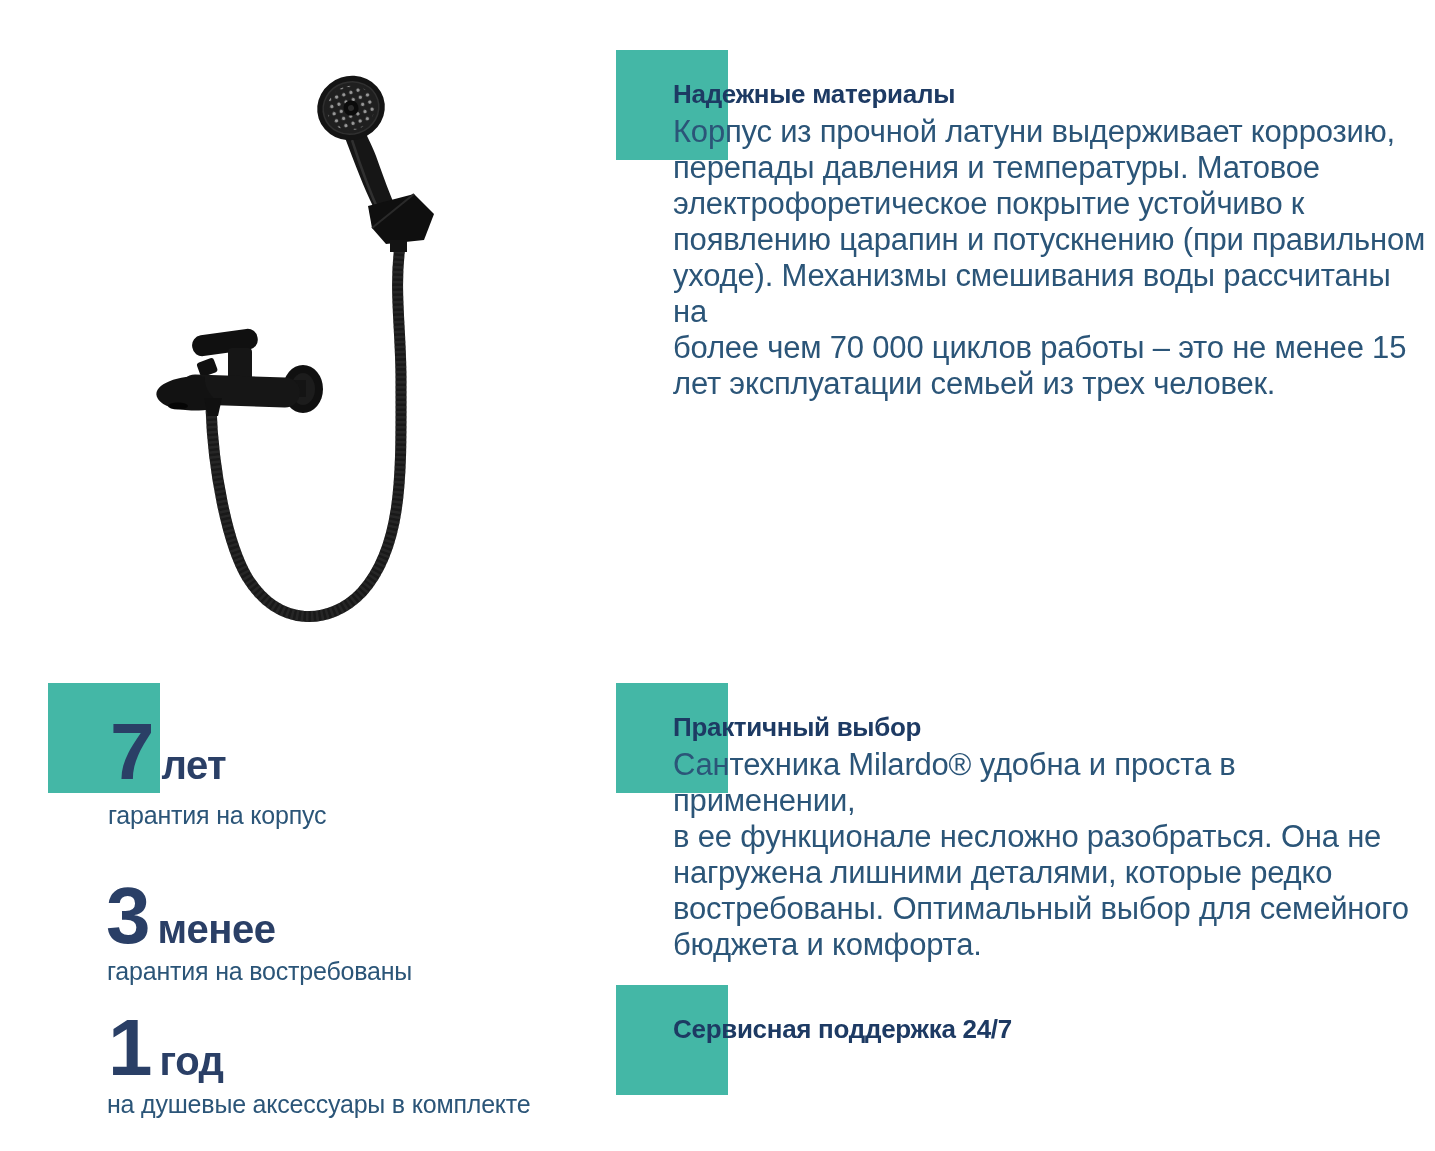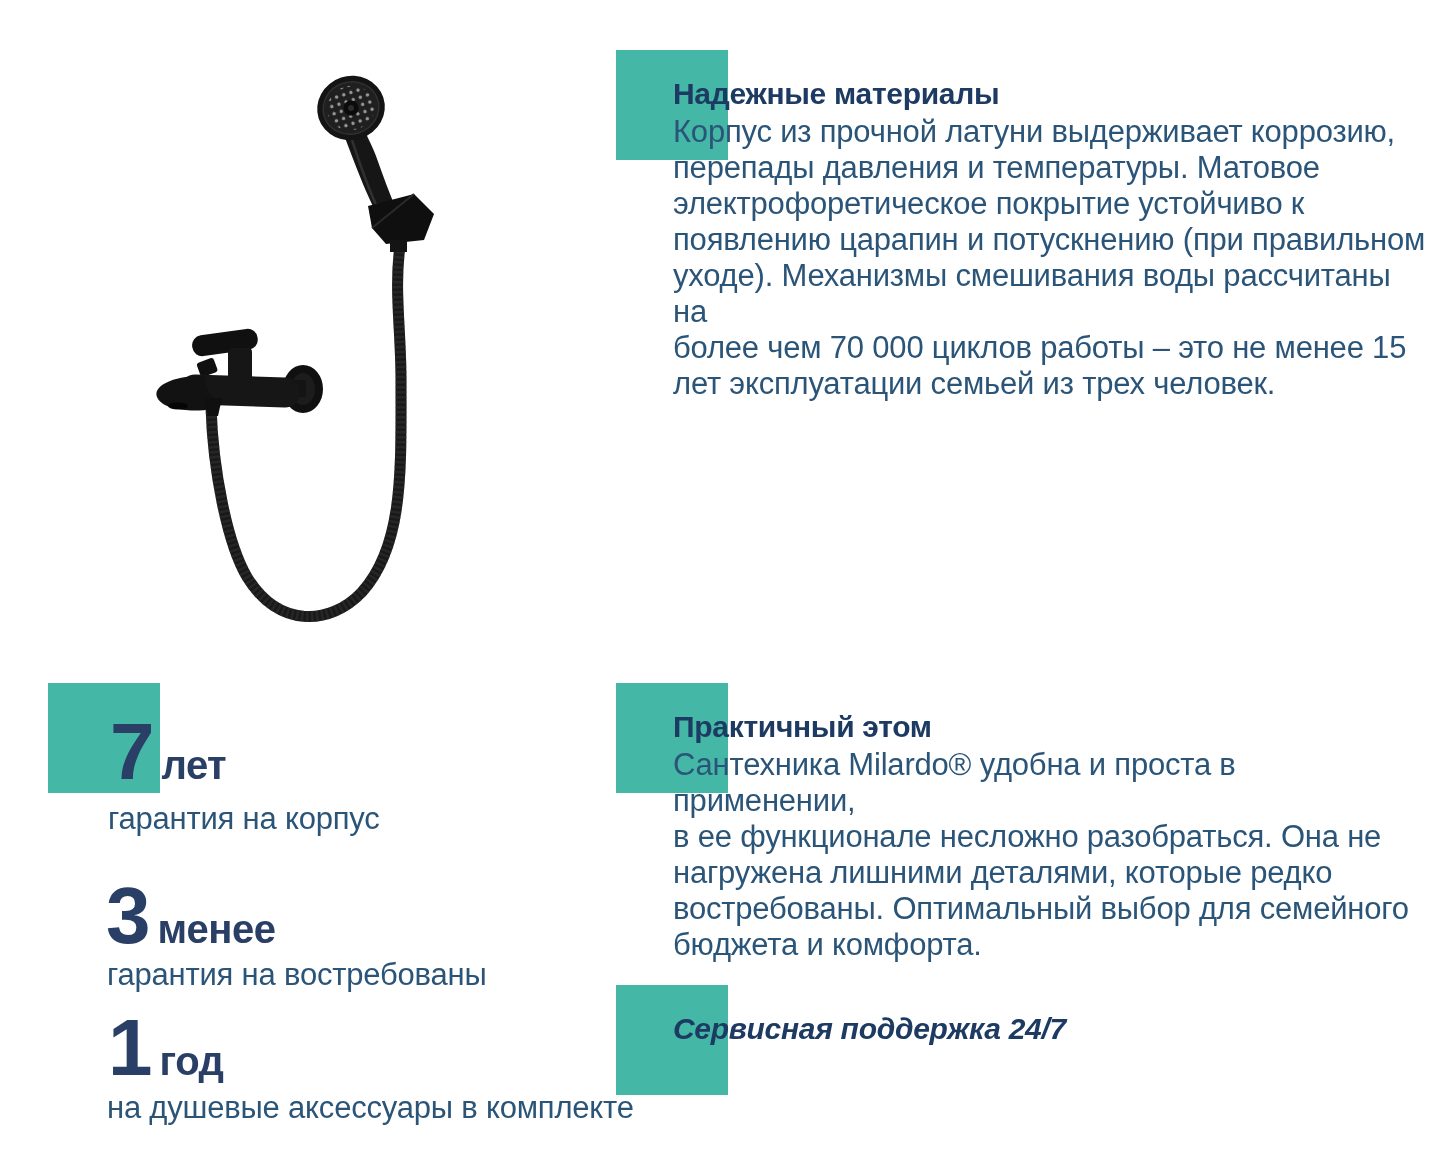--- a/index.html
+++ b/index.html
@@ -19,41 +19,41 @@
   }
   
   .product-figure{position:absolute;left:90px;top:30px;width:440px;height:640px;}
   
   .accent-square{position:absolute;width:112px;height:110px;background:var(--accent);}
   
   .section{position:absolute;left:616px;width:810px;}
   .section .accent-square{left:0;top:0;}
   .sec-text{position:relative;margin-left:57px;padding-top:26px;}
   .sec-title{
-    font-size:30px;font-weight:bold;color:var(--title_color);
+    font-size:26px;font-weight:bold;color:var(--title_color);
     letter-spacing:-0.3px;line-height:36px;
   }
   .sec-body{
     font-size:31px;color:var(--body_color);line-height:36px;
     white-space:pre-line;margin-top:2px;letter-spacing:-0.2px;
   }
   #section-1{top:50px;}
   #section-2{top:418px;}
   #section-3{top:683px;}
-  #section-4{top:985px;font-style:italic;}
+  #section-4{top:985px;}
   
   .warranty-square{left:48px;top:683px;}
   .num-row{
     position:absolute;display:flex;align-items:baseline;
     color:var(--number_color);line-height:1;
   }
   .num-row .num{font-size:80px;font-weight:bold;}
   .num-row .unit{font-size:40px;font-weight:bold;margin-left:7px;letter-spacing:-0.5px;}
   .w-label{
-    position:absolute;font-size:31px;color:var(--body_color);letter-spacing:-0.2px;
+    position:absolute;font-size:25px;color:var(--body_color);letter-spacing:-0.2px;
   }
   #w1-num{left:110px;top:712px;}
   #w1-label{left:108px;top:801px;}
   #w2-num{left:106px;top:876px;}
   #w2-label{left:107px;top:957px;}
   #w3-num{left:108px;top:1008px;}
   #w3-label{left:107px;top:1090px;}
 </style>
 </head>
 <body>
@@ -138,21 +138,21 @@
 уходе). Механизмы смешивания воды рассчитаны на
 более чем 70 000 циклов работы – это не менее 15
 лет эксплуатации семьей из трех человек.</div>
     </div>
   </div>
 
 
   <div class="section" id="section-3">
     <div class="accent-square"></div>
     <div class="sec-text">
-      <div class="sec-title">Практичный этом</div>
+      <div class="sec-title">Практичный выбор</div>
       <div class="sec-body">Сантехника Milardo® удобна и проста в применении,
 в ее функционале несложно разобраться. Она не
 нагружена лишними деталями, которые редко
 востребованы. Оптимальный выбор для семейного
 бюджета и комфорта.</div>
     </div>
   </div>
 
   <div class="section" id="section-4">
     <div class="accent-square"></div>

